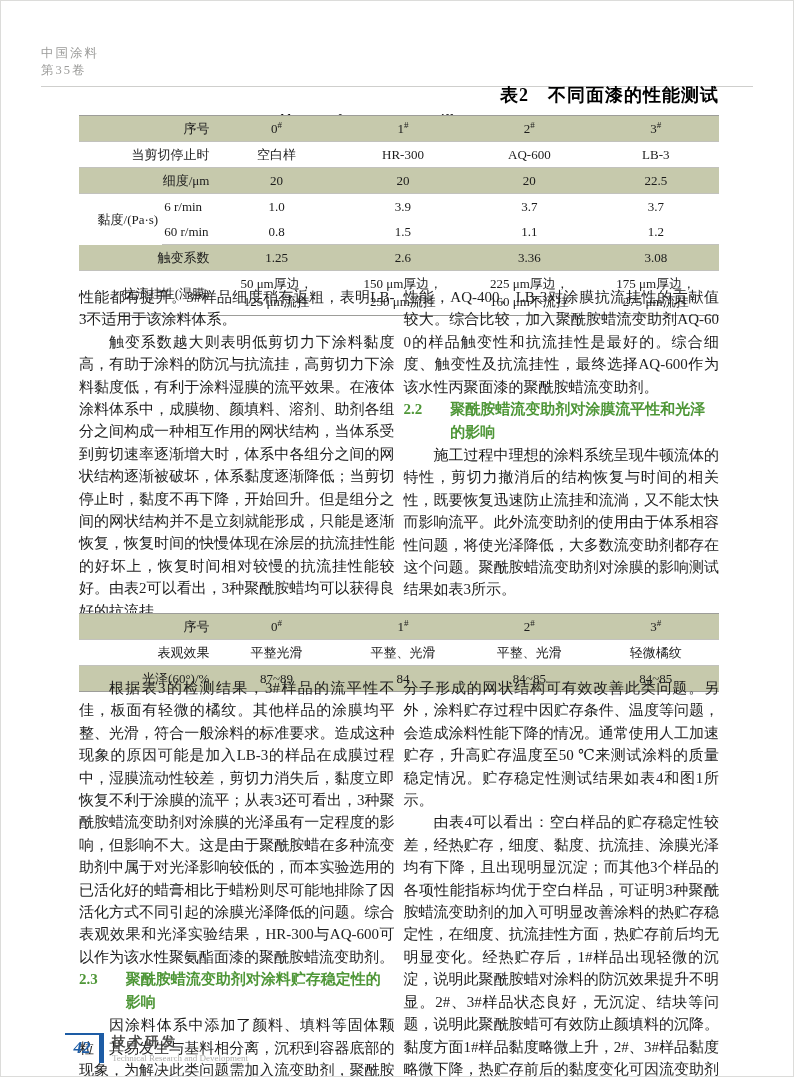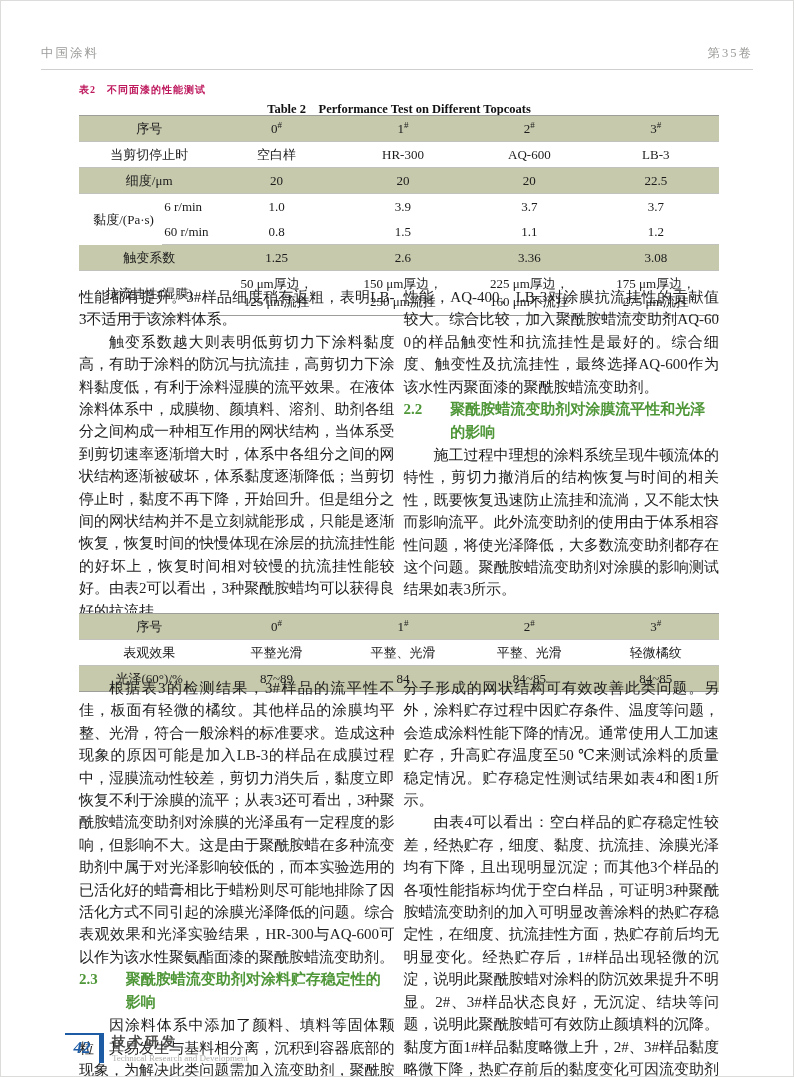--- a/index.html
+++ b/index.html
@@ -7,40 +7,40 @@
     width:794px;height:1077px;margin:0 auto;background:#ffffff;
     position:relative;box-sizing:border-box;border:1px solid #dcdcda;
     font-family:"Liberation Serif","DejaVu Serif",serif;color:#1e1e1e;
     overflow:hidden;
   }
   
   .runhead{
     position:absolute;top:44px;left:40px;right:40px;
     display:flex;justify-content:space-between;
     font-size:12.5px;color:#9b9b99;letter-spacing:2px;
-    border-bottom:1px solid #cfcfcd;padding-bottom:7px;
-  }
-  
-  .tbl-title-cn{ text-align:left;font-weight:bold;font-size:10px;color:#be185d;letter-spacing:1px;}
+    border-bottom:1px solid #cfcfcd;padding-bottom:7px;flex-direction:column;
+  }
+  
+  .tbl-title-cn{ text-align:right;font-weight:bold;font-size:18px;color:#000000;letter-spacing:1px;}
   .tbl-title-en{ text-align:center;font-weight:bold;font-size:12.5px;color:#111;margin-top:4px;}
   .t2-titles{position:absolute;top:82px;left:78px;width:640px;}
   .t3-titles{position:absolute;top:565px;left:78px;width:640px;}
   
   .datatable{
     border-collapse:collapse;width:640px;table-layout:fixed;
     font-size:13px;color:#1b1b1b;border-top:1px solid #9d9d99;border-bottom:1px solid #9d9d99;
   }
   .t2{position:absolute;top:114px;left:78px;}
   .t3{position:absolute;top:612px;left:78px;}
   .datatable td{
     padding:4px 4px;text-align:center;vertical-align:middle;
     border-bottom:1px solid #c2c2bd;line-height:17px;
   }
   .datatable tr:last-child td{border-bottom:none;}
-  .datatable td.lbl{text-align:center;padding-left:10px;}
+  .datatable td.lbl{text-align:right;padding-left:10px;}
   .datatable td.sublbl{text-align:left;padding-left:2px;}
   .datatable tr.shaded td{background:#c6c9ac;}
   .datatable sup{font-size:9px;vertical-align:super;line-height:0;}
   .two-line div{line-height:18px;}
   
   .cols{display:flex;gap:9px;position:absolute;left:78px;width:640px;}
   .cols-upper{top:285px;}
   .cols-lower{top:676px;}
   .col{flex:1;min-width:0;}
   .col p{

